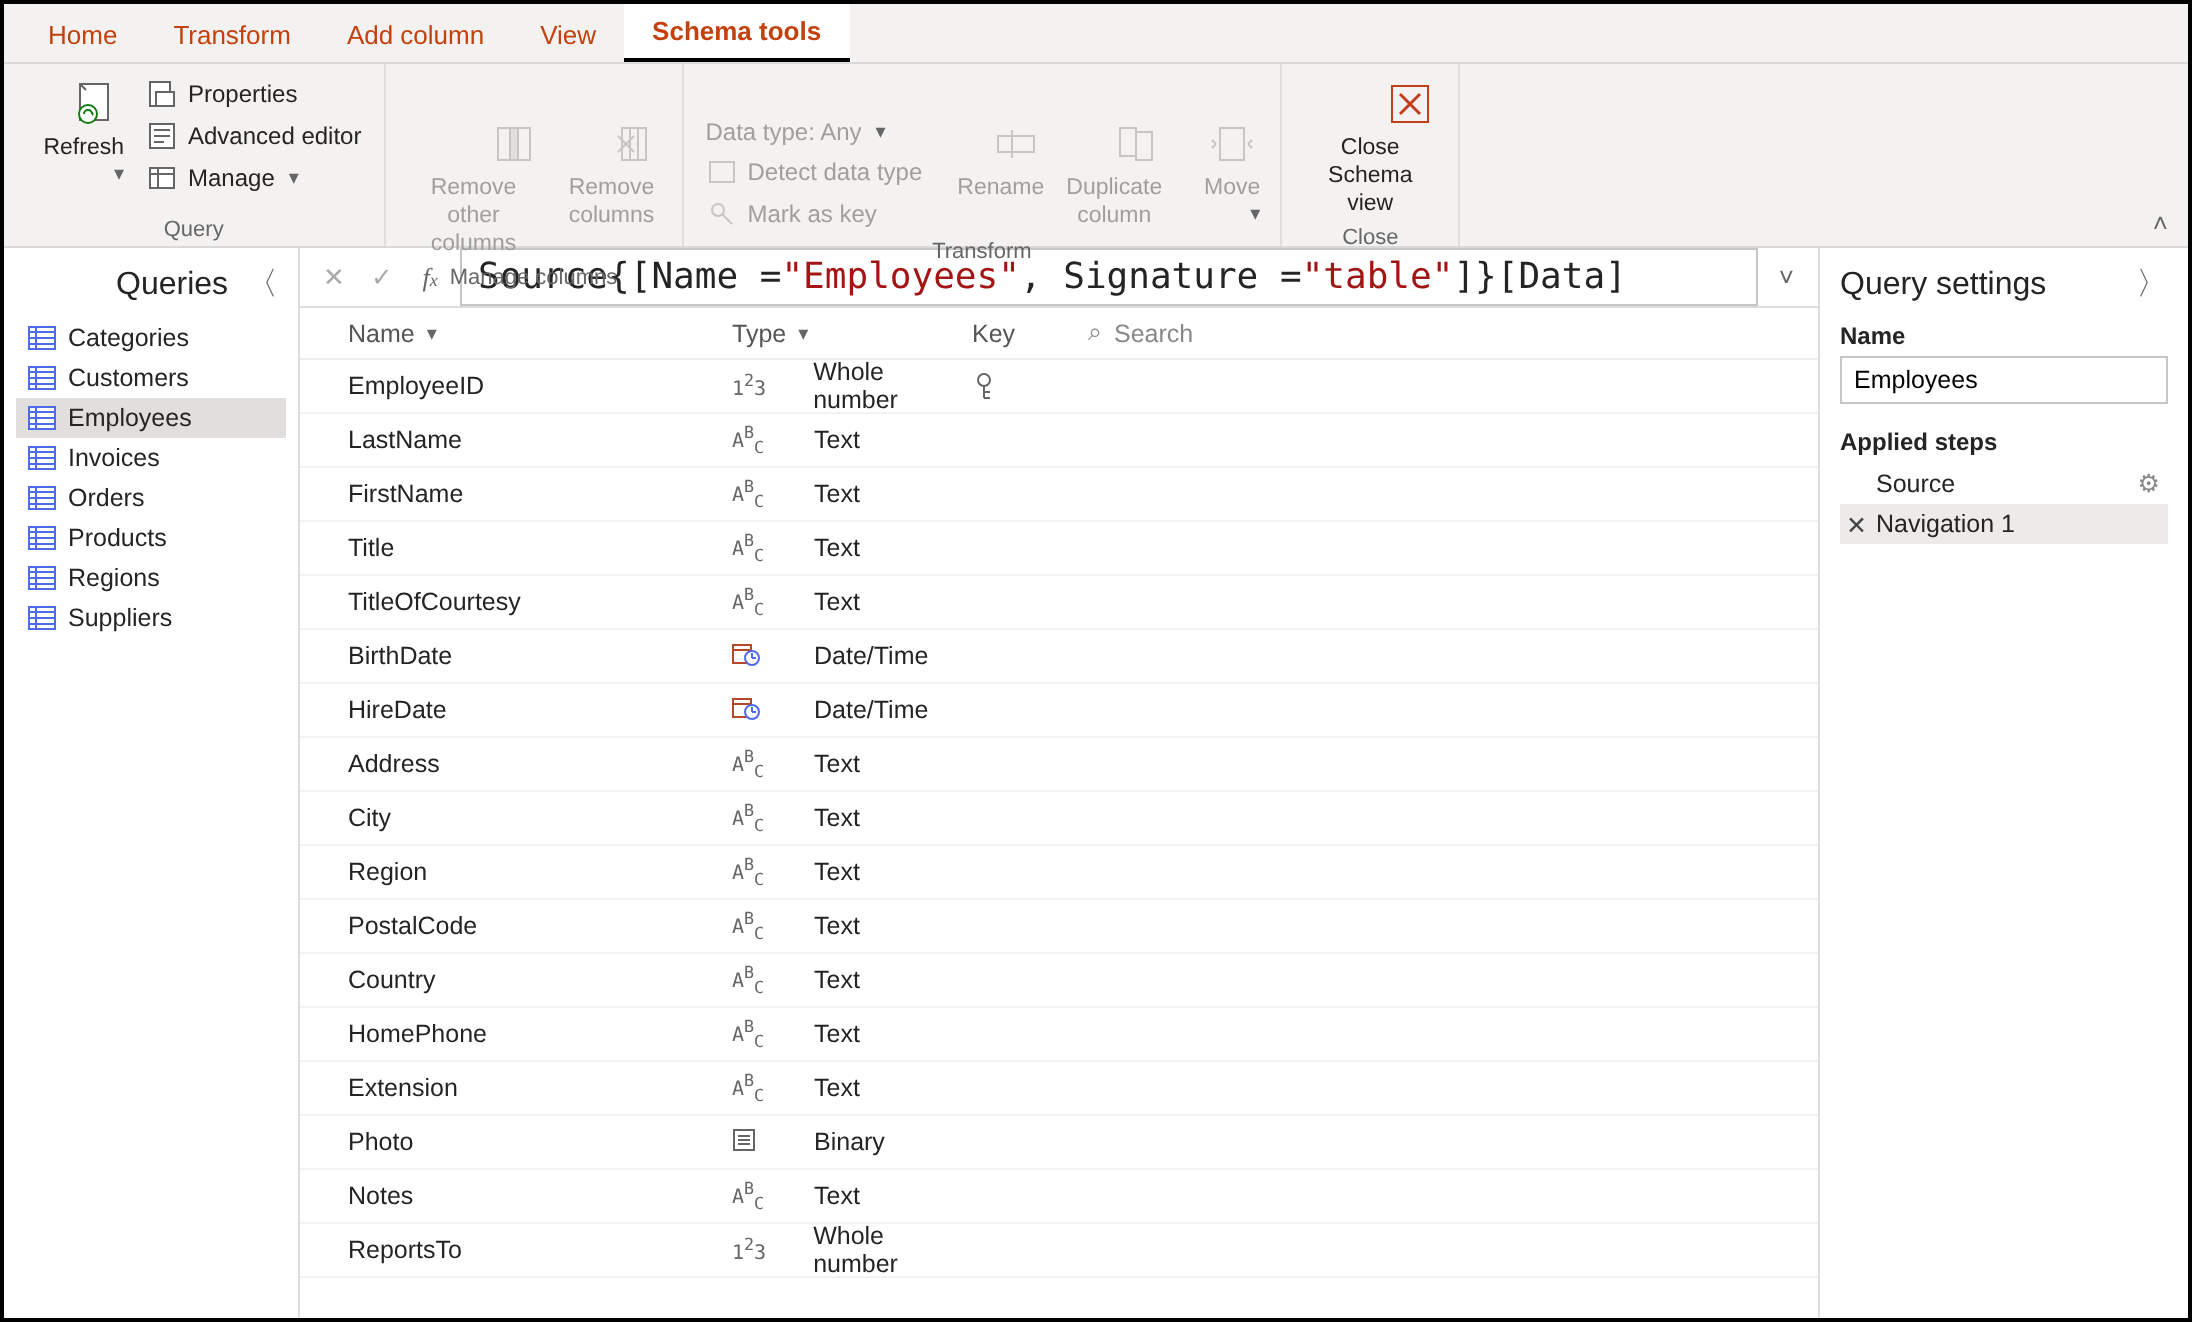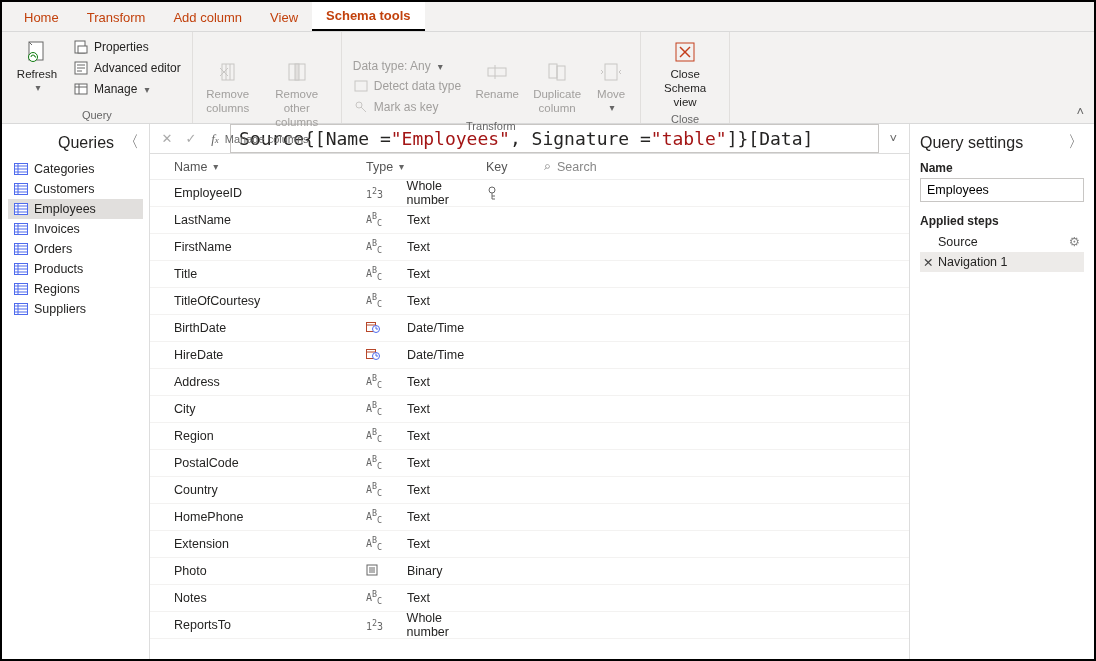--- a/index.html
+++ b/index.html
@@ -8,21 +8,21 @@
   
   .tab-bar { display: flex; background: #f3f2f1; border-bottom: 1px solid #d9d9d9; height: 30px; align-items: flex-end; padding-left: 8px; }
   .tab { padding: 6px 14px; cursor: pointer; color: #c2410c; font-size: 13px; }
   .tab.active { background: #fff; border-bottom: 2px solid #000; font-weight: 600; }
   
   
   .ribbon { display: flex; background: #f3f2f1; border-bottom: 1px solid #d9d9d9; height: 92px; position: relative; }
   .ribbon-group { display: flex; flex-direction: column; border-right: 1px solid #e1dfdd; padding: 4px 8px 2px; }
   .ribbon-group-label { font-size: 11px; color: #666; text-align: center; margin-top: auto; padding-top: 2px; }
   .ribbon-body { display: flex; flex: 1; align-items: flex-start; gap: 6px; }
-  .big-btn { display: flex; flex-direction: column; align-items: center; justify-content: flex-start; width: 54px; padding: 2px 2px; font-size: 11.5px; text-align: center; cursor: pointer; line-height: 1.2; }
+  .big-btn { display: flex; flex-direction: column; align-items: flex-end; justify-content: flex-start; width: 54px; padding: 2px 2px; font-size: 11.5px; text-align: center; cursor: pointer; line-height: 1.2; }
   .big-icon { width: 28px; height: 28px; display: flex; align-items: center; justify-content: center; margin-bottom: 2px; }
   .mini-list { display: flex; flex-direction: column; gap: 3px; padding-top: 2px; }
   .mini-item { display: flex; align-items: center; gap: 5px; font-size: 12px; cursor: pointer; padding: 1px 3px; }
   .mini-icon { width: 16px; height: 16px; display: flex; align-items: center; justify-content: center; }
   .disabled { color: #a19f9d; cursor: default; margin-top: 20px; }
   .collapse-caret { position: absolute; right: 10px; bottom: 4px; cursor: pointer; color: #666; }
   
   
   .workspace { display: flex; height: calc(100% - 122px); }
   
@@ -133,40 +133,40 @@
           <span>Manage</span>
           <span class="chev">▾</span>
         </div>
       </div>
     </div>
     <div class="ribbon-group-label">Query</div>
   </div>
 
   <div class="ribbon-group">
     <div class="ribbon-body">
+      <div class="big-btn disabled" style="width:72px">
+        <div class="big-icon">
+            <svg width="24" height="24">
+              <rect x="4" y="4" width="16" height="16" fill="none" stroke="#c8c6c4"></rect>
+              <rect x="10" y="4" width="4" height="16" fill="#e1dfdd" stroke="#c8c6c4"></rect>
+            </svg>
+          </div>
+        <span>Remove other columns</span>
+      </div>
       <div class="big-btn disabled">
         <div class="big-icon">
             <svg width="24" height="24">
               <rect x="6" y="4" width="12" height="16" fill="none" stroke="#c8c6c4"></rect>
               <line x1="10" y1="4" x2="10" y2="20" stroke="#c8c6c4"></line>
               <line x1="14" y1="4" x2="14" y2="20" stroke="#c8c6c4"></line>
               <line x1="4" y1="8" x2="12" y2="16" stroke="#c8c6c4"></line>
               <line x1="12" y1="8" x2="4" y2="16" stroke="#c8c6c4"></line>
             </svg>
           </div>
         <span>Remove columns</span>
-      </div>
-      <div class="big-btn disabled" style="width:72px">
-        <div class="big-icon">
-            <svg width="24" height="24">
-              <rect x="4" y="4" width="16" height="16" fill="none" stroke="#c8c6c4"></rect>
-              <rect x="10" y="4" width="4" height="16" fill="#e1dfdd" stroke="#c8c6c4"></rect>
-            </svg>
-          </div>
-        <span>Remove other columns</span>
       </div>
     </div>
     <div class="ribbon-group-label">Manage columns</div>
   </div>
 
   <div class="ribbon-group">
     <div class="ribbon-body">
       <div class="mini-list disabled">
         <div class="mini-item">
           <span>Data type: Any</span>

